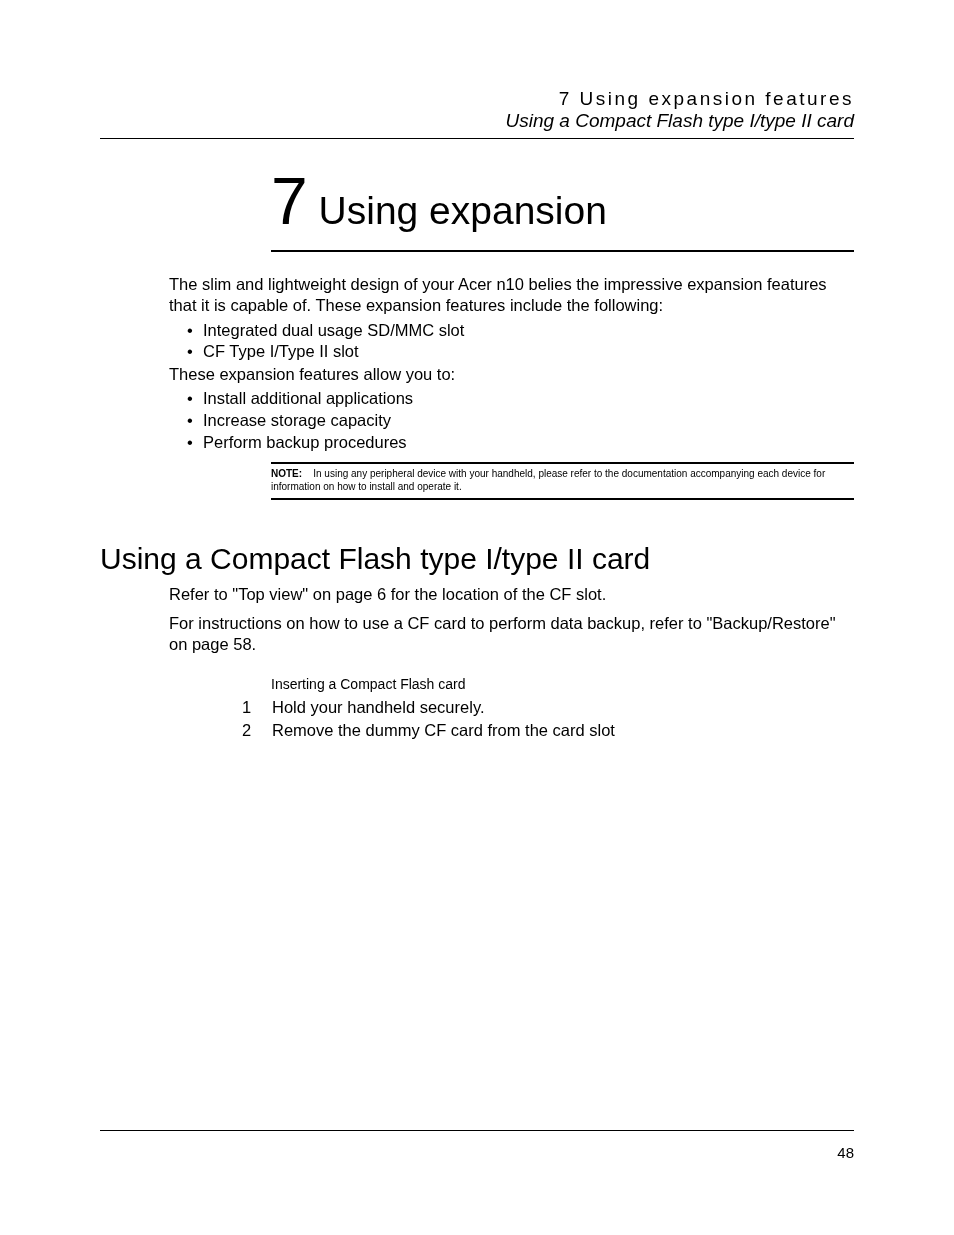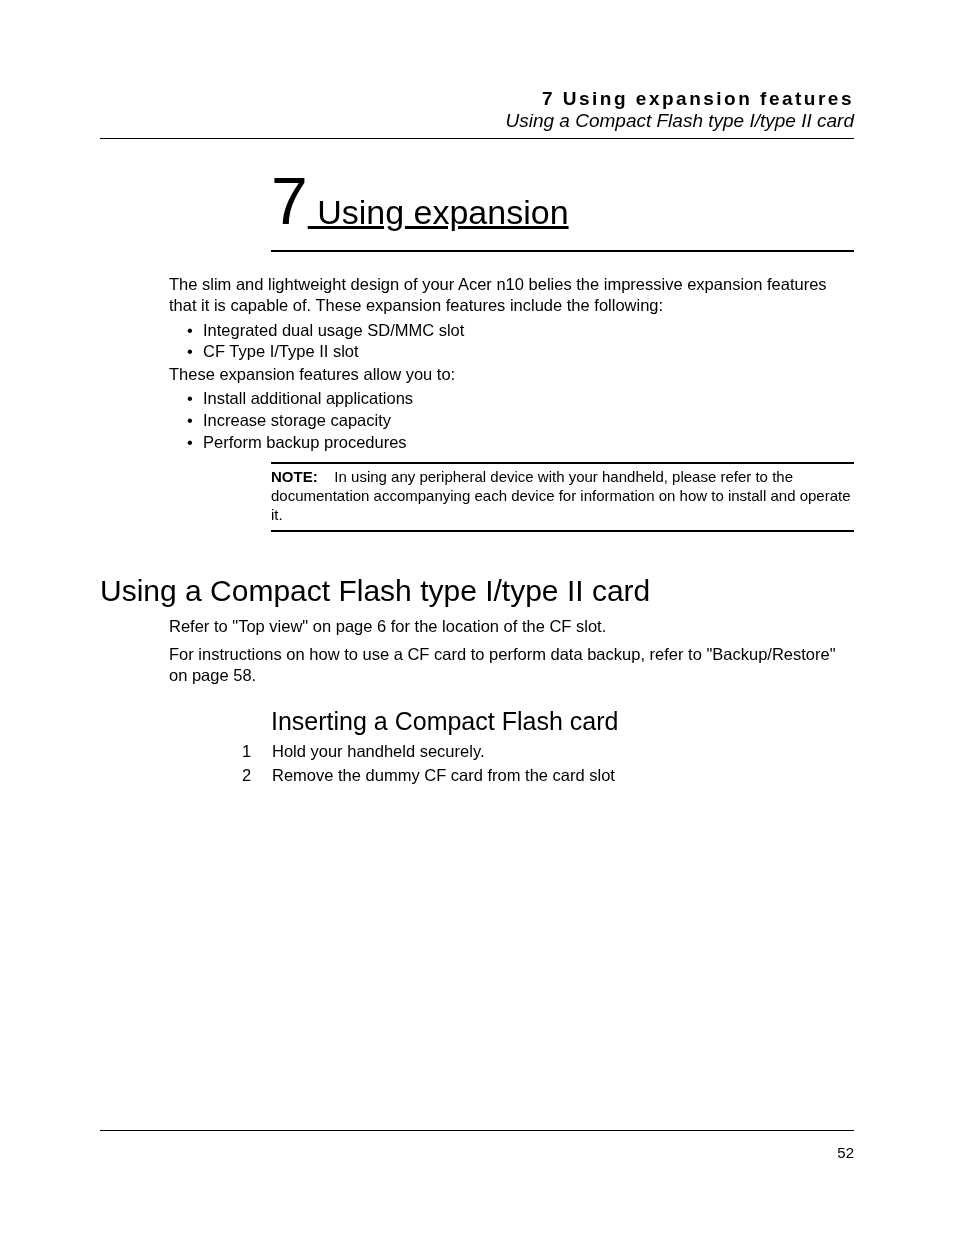--- a/index.html
+++ b/index.html
@@ -21,21 +21,21 @@
     padding: 88px 100px 0 100px;
   }
   .running-head {
     text-align: right;
     margin-bottom: 6px;
     padding-right: 0;
   }
   .running-head .line1 {
     font-size: 19px;
     letter-spacing: 2.5px;
-    font-weight: 700;
+    font-weight: 400;
   }
   .running-head .line2 {
     font-size: 19px;
     font-style: italic;
     font-weight: 400;
   }
   .head-rule {
     border: none;
     border-top: 1.5px solid #000;
     margin: 6px 0 0 0;
@@ -43,23 +43,22 @@
   .chapter-title {
     margin: 28px 0 10px 171px;
     line-height: 1.05;
   }
   .chapter-title .chapnum {
     font-size: 66px;
     font-weight: 400;
     vertical-align: baseline;
   }
   .chapter-title .chaptext {
-    font-size: 34px;
+    font-size: 39px;
     font-weight: 300;
-    text-decoration: underline;
   }
   .chapter-rule {
     margin: 14px 0 22px 171px;
     border: none;
     border-top: 2px solid #000;
   }
   .body-block {
     margin-left: 69px;
     font-size: 16.5px;
     line-height: 1.25;
@@ -79,33 +78,33 @@
     content: "•";
     position: absolute;
     left: -16px;
     top: 0;
   }
   .note-block {
     margin: 10px 0 0 171px;
     border-top: 2px solid #000;
     border-bottom: 2px solid #000;
     padding: 4px 0 5px 0;
-    font-size: 15px;
+    font-size: 10px;
     line-height: 1.25;
   }
   .note-block .note-label {
     font-weight: 700;
   }
   h2.section {
     font-size: 30px;
     font-weight: 400;
     margin: 42px 0 6px 0;
   }
   h3.subsection {
-    font-size: 25px;
+    font-size: 14px;
     font-weight: 400;
     margin: 22px 0 4px 171px;
   }
   ol.steps {
     margin: 2px 0 0 142px;
     padding-left: 0;
     list-style: none;
     counter-reset: step;
     font-size: 16.5px;
     line-height: 1.35;
@@ -180,14 +179,14 @@
     <p style="margin-top:8px">For instructions on how to use a CF card to perform data backup, refer to "Backup/Restore" on page 58.</p>
   </div>
 
   <h3 class="subsection">Inserting a Compact Flash card</h3>
   <ol class="steps">
     <li>Hold your handheld securely.</li>
     <li>Remove the dummy CF card from the card slot</li>
   </ol>
 
   <hr class="footer-rule">
-  <div class="page-number">52</div>
+  <div class="page-number">48</div>
 </div>
 
 </body></html>

